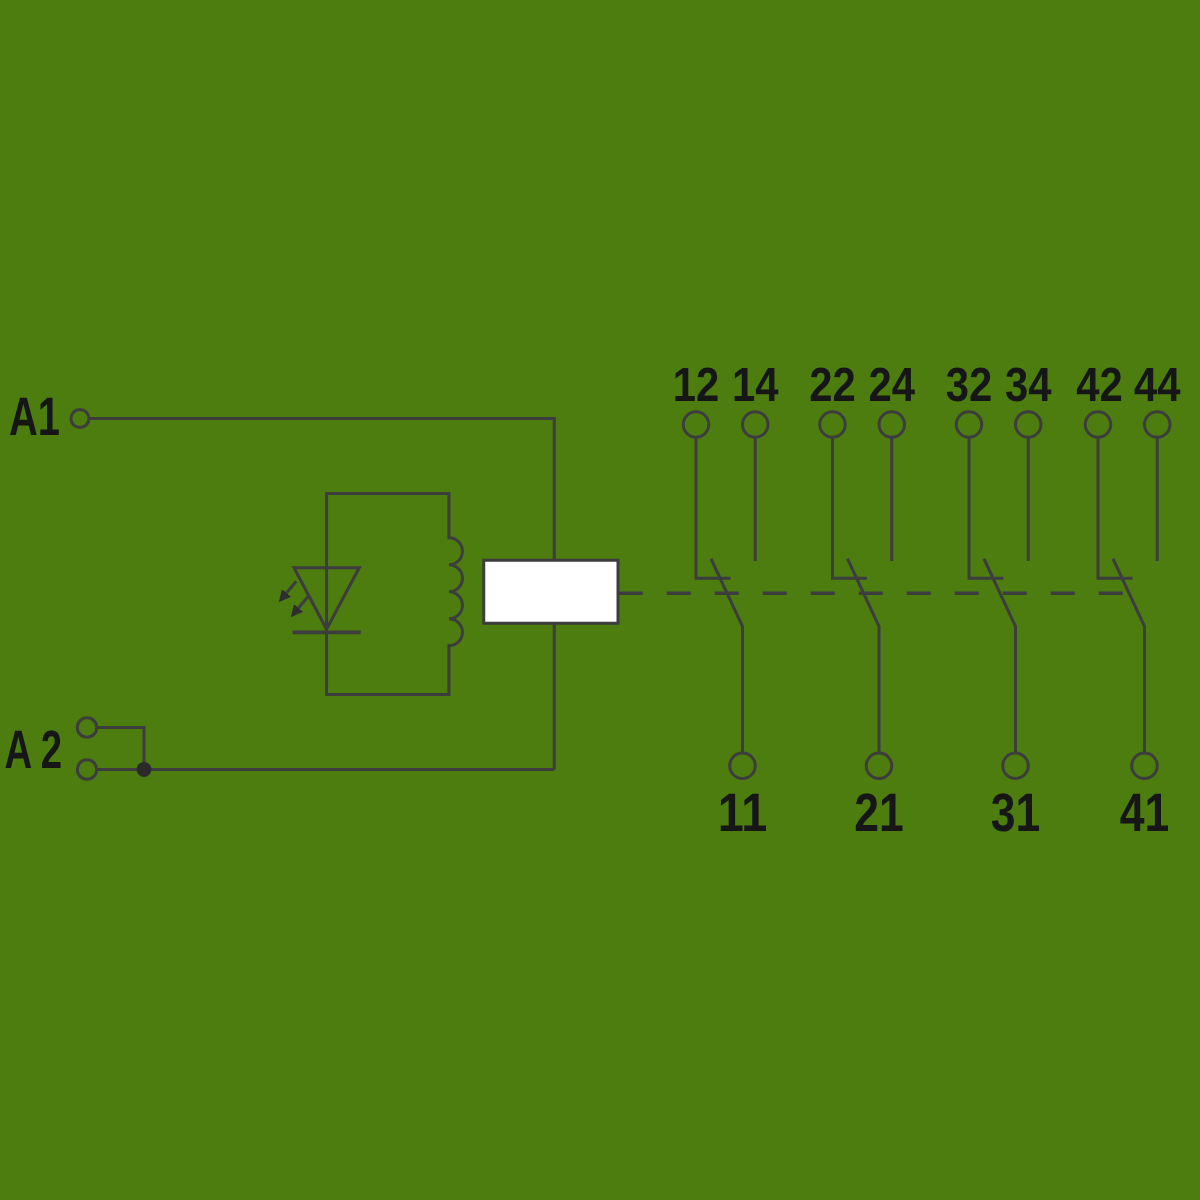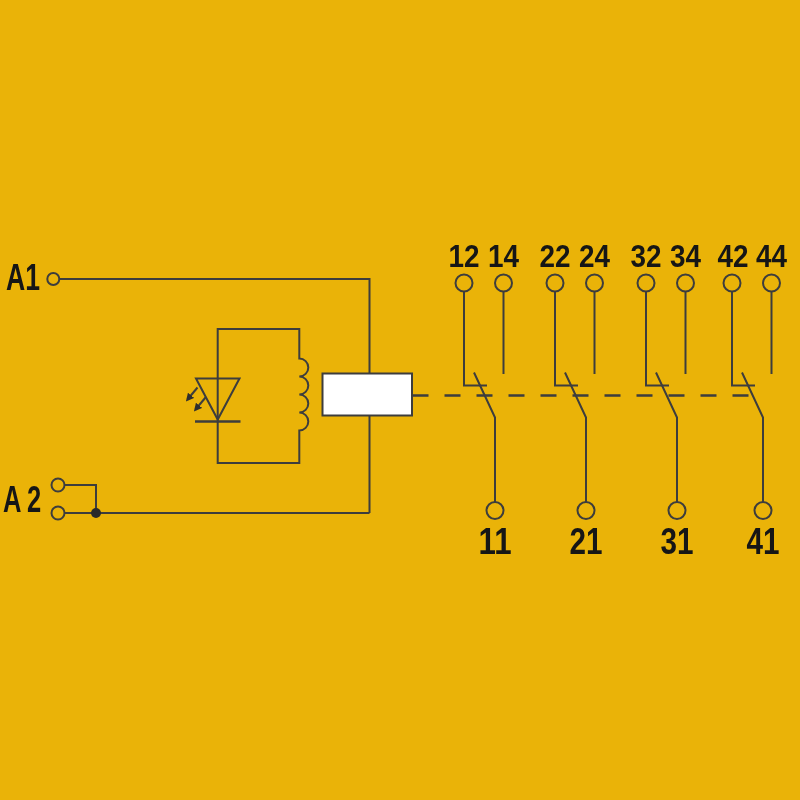--- a/index.html
+++ b/index.html
@@ -1,16 +1,16 @@
 <!DOCTYPE html>
 <html><head>
 <meta charset="utf-8">
 <style>
   html, body { margin: 0; padding: 0; background: #ffffff; }
-  .canvas { position: relative; width: 800px; height: 800px; background: #eab308; overflow: hidden; }
+  .canvas { position: relative; width: 800px; height: 800px; background: #4d7c0f; overflow: hidden; }
   svg { display: block; }
   svg text {
     font-family: "Liberation Sans", sans-serif;
     font-weight: bold;
     fill: #161616;
   }
   .t32 { font-size: 32px; }
   .t36 { font-size: 36px; }
   .mid { text-anchor: middle; }
 </style>

